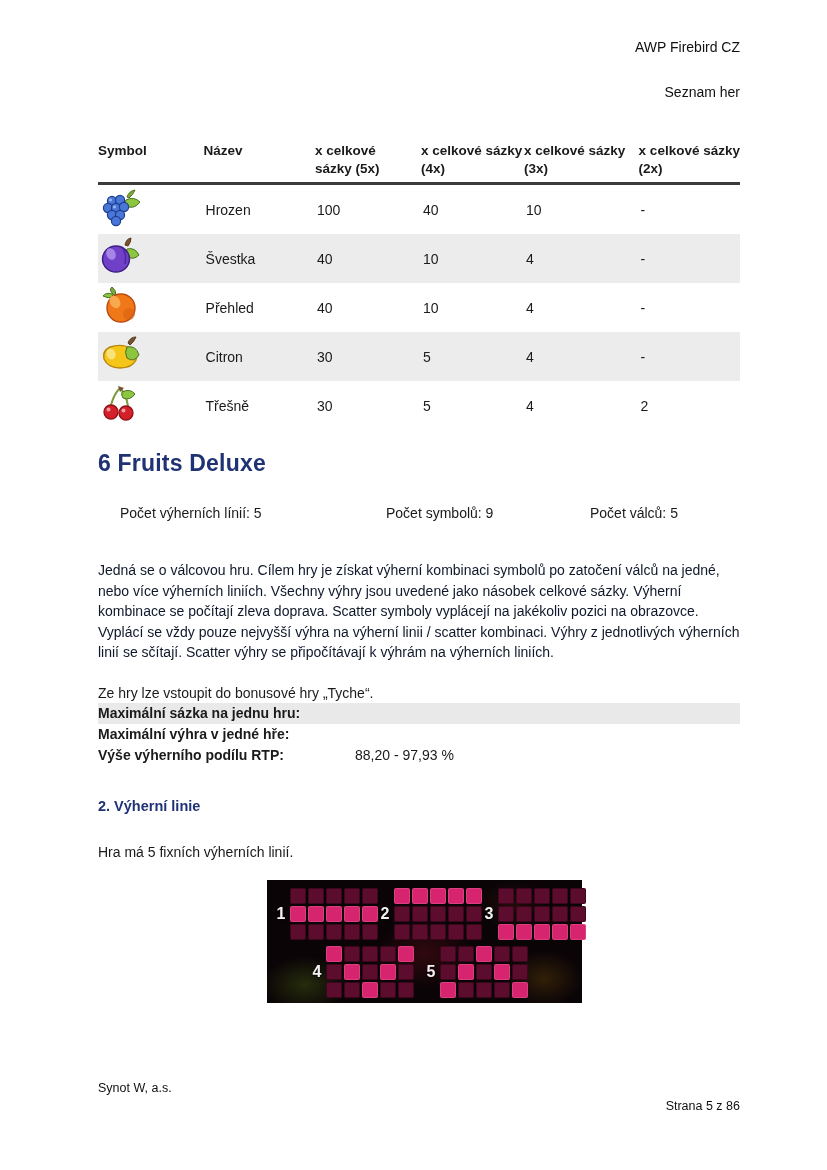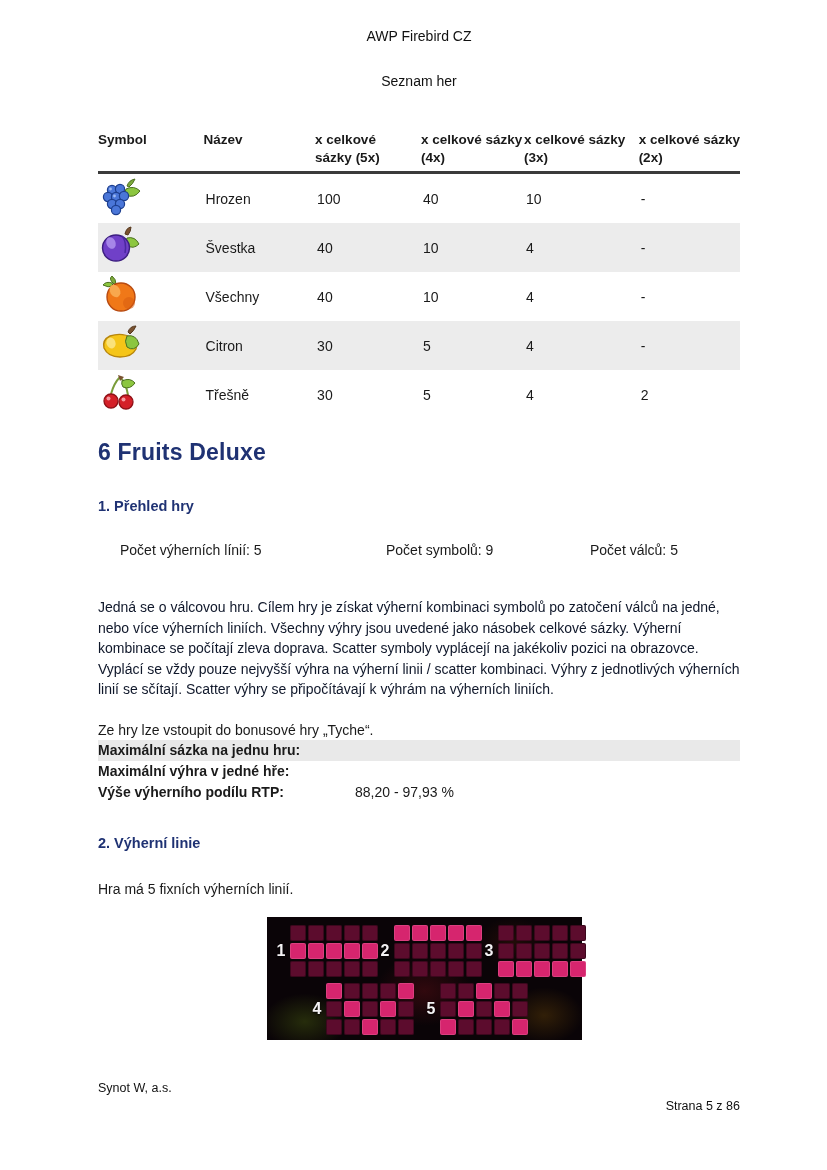--- a/index.html
+++ b/index.html
@@ -12,21 +12,21 @@
   .page {
     position: relative;
     width: 827px;
     height: 1170px;
     background: #ffffff;
     overflow: hidden;
   }
   .content { position: absolute; left: 98px; top: 0; width: 642px; }
 
   
-  .doc-header { padding-top: 28px; text-align: center; font-size: 14px; color: #111; }
+  .doc-header { padding-top: 39px; text-align: right; font-size: 14px; color: #111; }
   .doc-header .line2 { margin-top: 29px; }
 
   
   .symbol-table {
     width: 100%;
     border-collapse: collapse;
     margin-top: 40px;
     font-size: 14px;
   }
   .symbol-table th {
@@ -227,21 +227,21 @@
             <td class="val">-</td>
           </tr>
           <tr>
             <td><span class="symbol-icon"><svg viewBox="0 0 42 40" xmlns="http://www.w3.org/2000/svg">
     <path d="M12 8 Q6 6 3 10 Q8 13 13 11 Z" fill="#8cc63f" stroke="#4c7020" stroke-width="1"></path>
     <path d="M14 9 Q8 4 12 1 Q16 4 16 9 Z" fill="#7daa3c" stroke="#4c7020" stroke-width="1"></path>
     <circle cx="21" cy="22" r="14" fill="#f07818" stroke="#b84a10" stroke-width="1.4"></circle>
     <ellipse cx="15" cy="16" rx="5" ry="6.5" fill="#f8a84e" transform="rotate(-30 15 16)"></ellipse>
     <circle cx="29" cy="28" r="6" fill="#d85c10" opacity="0.55"></circle>
   </svg></span></td>
-            <td class="val">Všechny</td>
+            <td class="val">Přehled</td>
             <td class="val">40</td>
             <td class="val">10</td>
             <td class="val">4</td>
             <td class="val">-</td>
           </tr>
           <tr class="shaded">
             <td><span class="symbol-icon"><svg viewBox="0 0 42 40" xmlns="http://www.w3.org/2000/svg">
     <path d="M28 8 Q30 2 36 2 Q34 7 30 10 Z" fill="#7a5230" stroke="#54371d" stroke-width="1"></path>
     <path d="M4 24 Q2 16 10 12 Q22 8 32 14 Q38 18 36 25 Q32 33 20 33 Q8 33 4 24 Z" fill="#f5c518" stroke="#b8860b" stroke-width="1.4"></path>
     <ellipse cx="11" cy="19" rx="4.5" ry="5.5" fill="#fae27a" transform="rotate(-20 11 19)"></ellipse>
@@ -268,21 +268,20 @@
             <td class="val">30</td>
             <td class="val">5</td>
             <td class="val">4</td>
             <td class="val">2</td>
           </tr>
         </tbody>
     </table>
 
     <h1 class="game-title">6 Fruits Deluxe</h1>
 
-    <h2 class="section-heading">1. Přehled hry</h2>
 
     <div class="stats-row">
       <span class="stat stat1">Počet výherních línií: 5</span>
       <span class="stat stat2">Počet symbolů: 9</span>
       <span class="stat stat3">Počet válců: 5</span>
     </div>
 
     <p class="paragraph">Jedná se o válcovou hru. Cílem hry je získat výherní kombinaci symbolů po zatočení válců na jedné, nebo více výherních liniích. Všechny výhry jsou uvedené jako násobek celkové sázky. Výherní kombinace se počítají zleva doprava. Scatter symboly vyplácejí na jakékoliv pozici na obrazovce. Vyplácí se vždy pouze nejvyšší výhra na výherní linii / scatter kombinaci. Výhry z jednotlivých výherních linií se sčítají. Scatter výhry se připočítávají k výhrám na výherních liniích.</p>
 
     <p class="bonus-line">Ze hry lze vstoupit do bonusové hry „Tyche“.</p>

